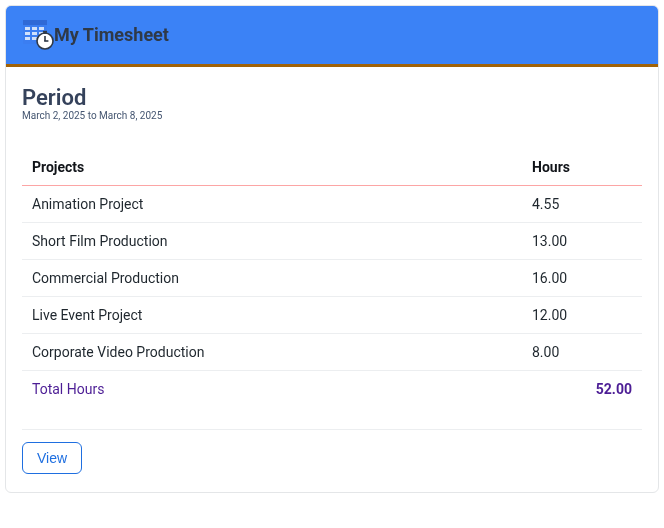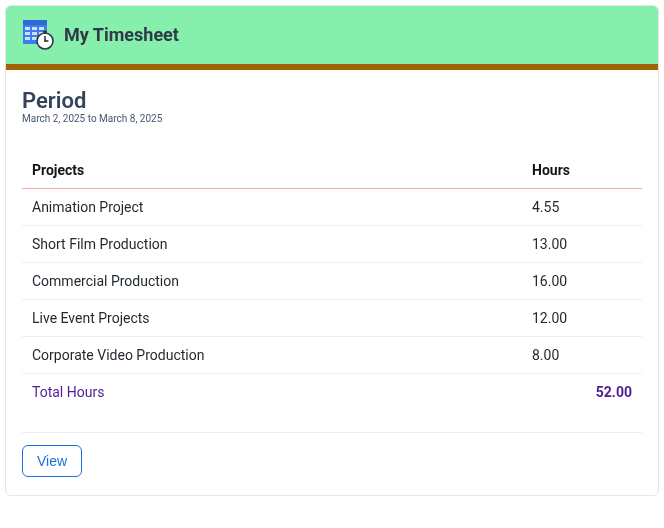--- a/index.html
+++ b/index.html
@@ -13,24 +13,23 @@
       width: 654px;
       margin: 5px;
       border: 1px solid #e4e6e8;
       border-radius: 6px;
       overflow: hidden;
       background: #fff;
     }
     .card-header {
       display: flex;
       align-items: center;
-      gap: 10px;
       padding: 12px 16px 14px 16px;
-      background: #86efac;
-      border-bottom: 6px solid #a16207;
+      background: #3b82f6;
+      border-bottom: 3px solid #a16207;
     }
     .card-header .icon-wrap {
       width: 32px;
       height: 32px;
       position: relative;
     }
     .card-header h1 {
       font-size: 18px;
       font-weight: 700;
       color: #2f3947;
@@ -150,21 +149,21 @@
         </tr>
         <tr>
           <td>Short Film Production</td>
           <td class="hours">13.00</td>
         </tr>
         <tr>
           <td>Commercial Production</td>
           <td class="hours">16.00</td>
         </tr>
         <tr>
-          <td>Live Event Projects</td>
+          <td>Live Event Project</td>
           <td class="hours">12.00</td>
         </tr>
         <tr>
           <td>Corporate Video Production</td>
           <td class="hours">8.00</td>
         </tr>
         <tr class="total">
           <td>Total Hours</td>
           <td class="hours">52.00</td>
         </tr>

